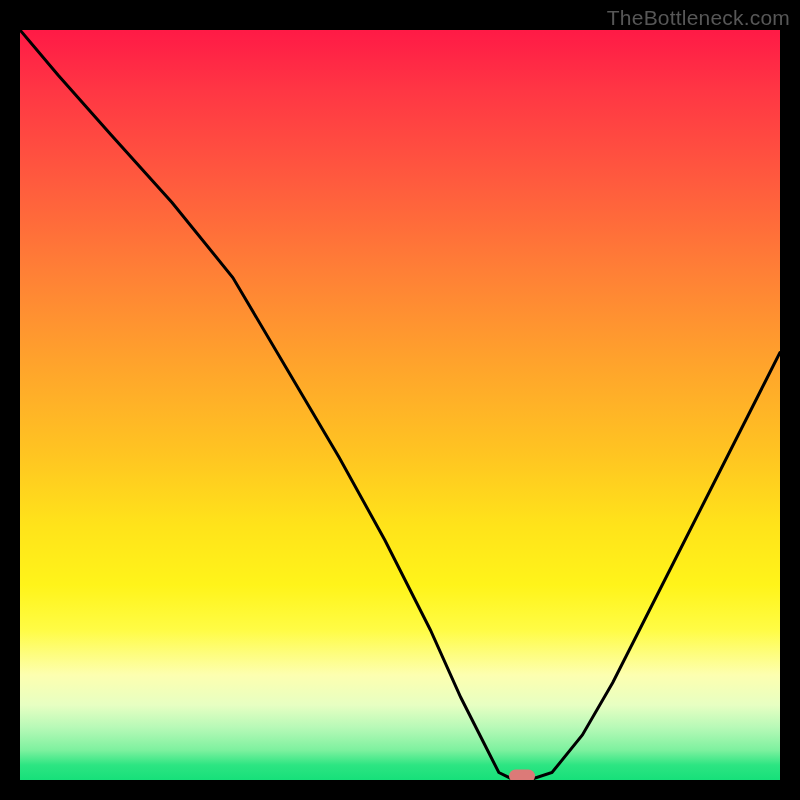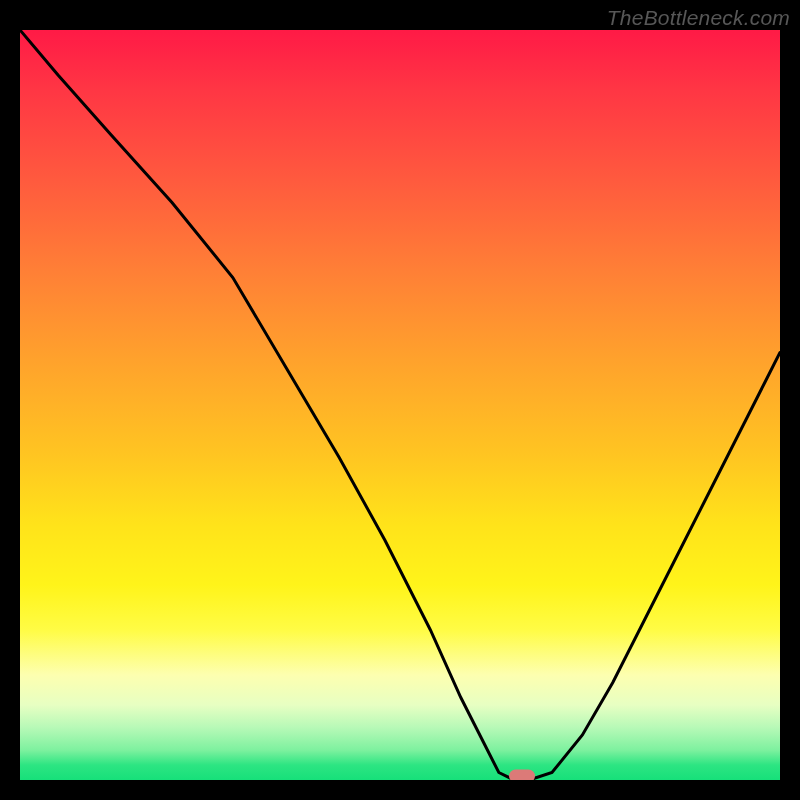--- a/index.html
+++ b/index.html
@@ -8,21 +8,20 @@
     width: 800px;
     height: 800px;
     background: #000;
     overflow: hidden;
   }
   .stage {
     position: relative;
     width: 800px;
     height: 800px;
     background: #000;
-    font-style: italic;
   }
   .watermark {
     position: absolute;
     top: 6px;
     right: 10px;
     font-family: Arial, Helvetica, sans-serif;
     font-size: 21px;
     color: #575757;
     letter-spacing: 0.2px;
     z-index: 10;

